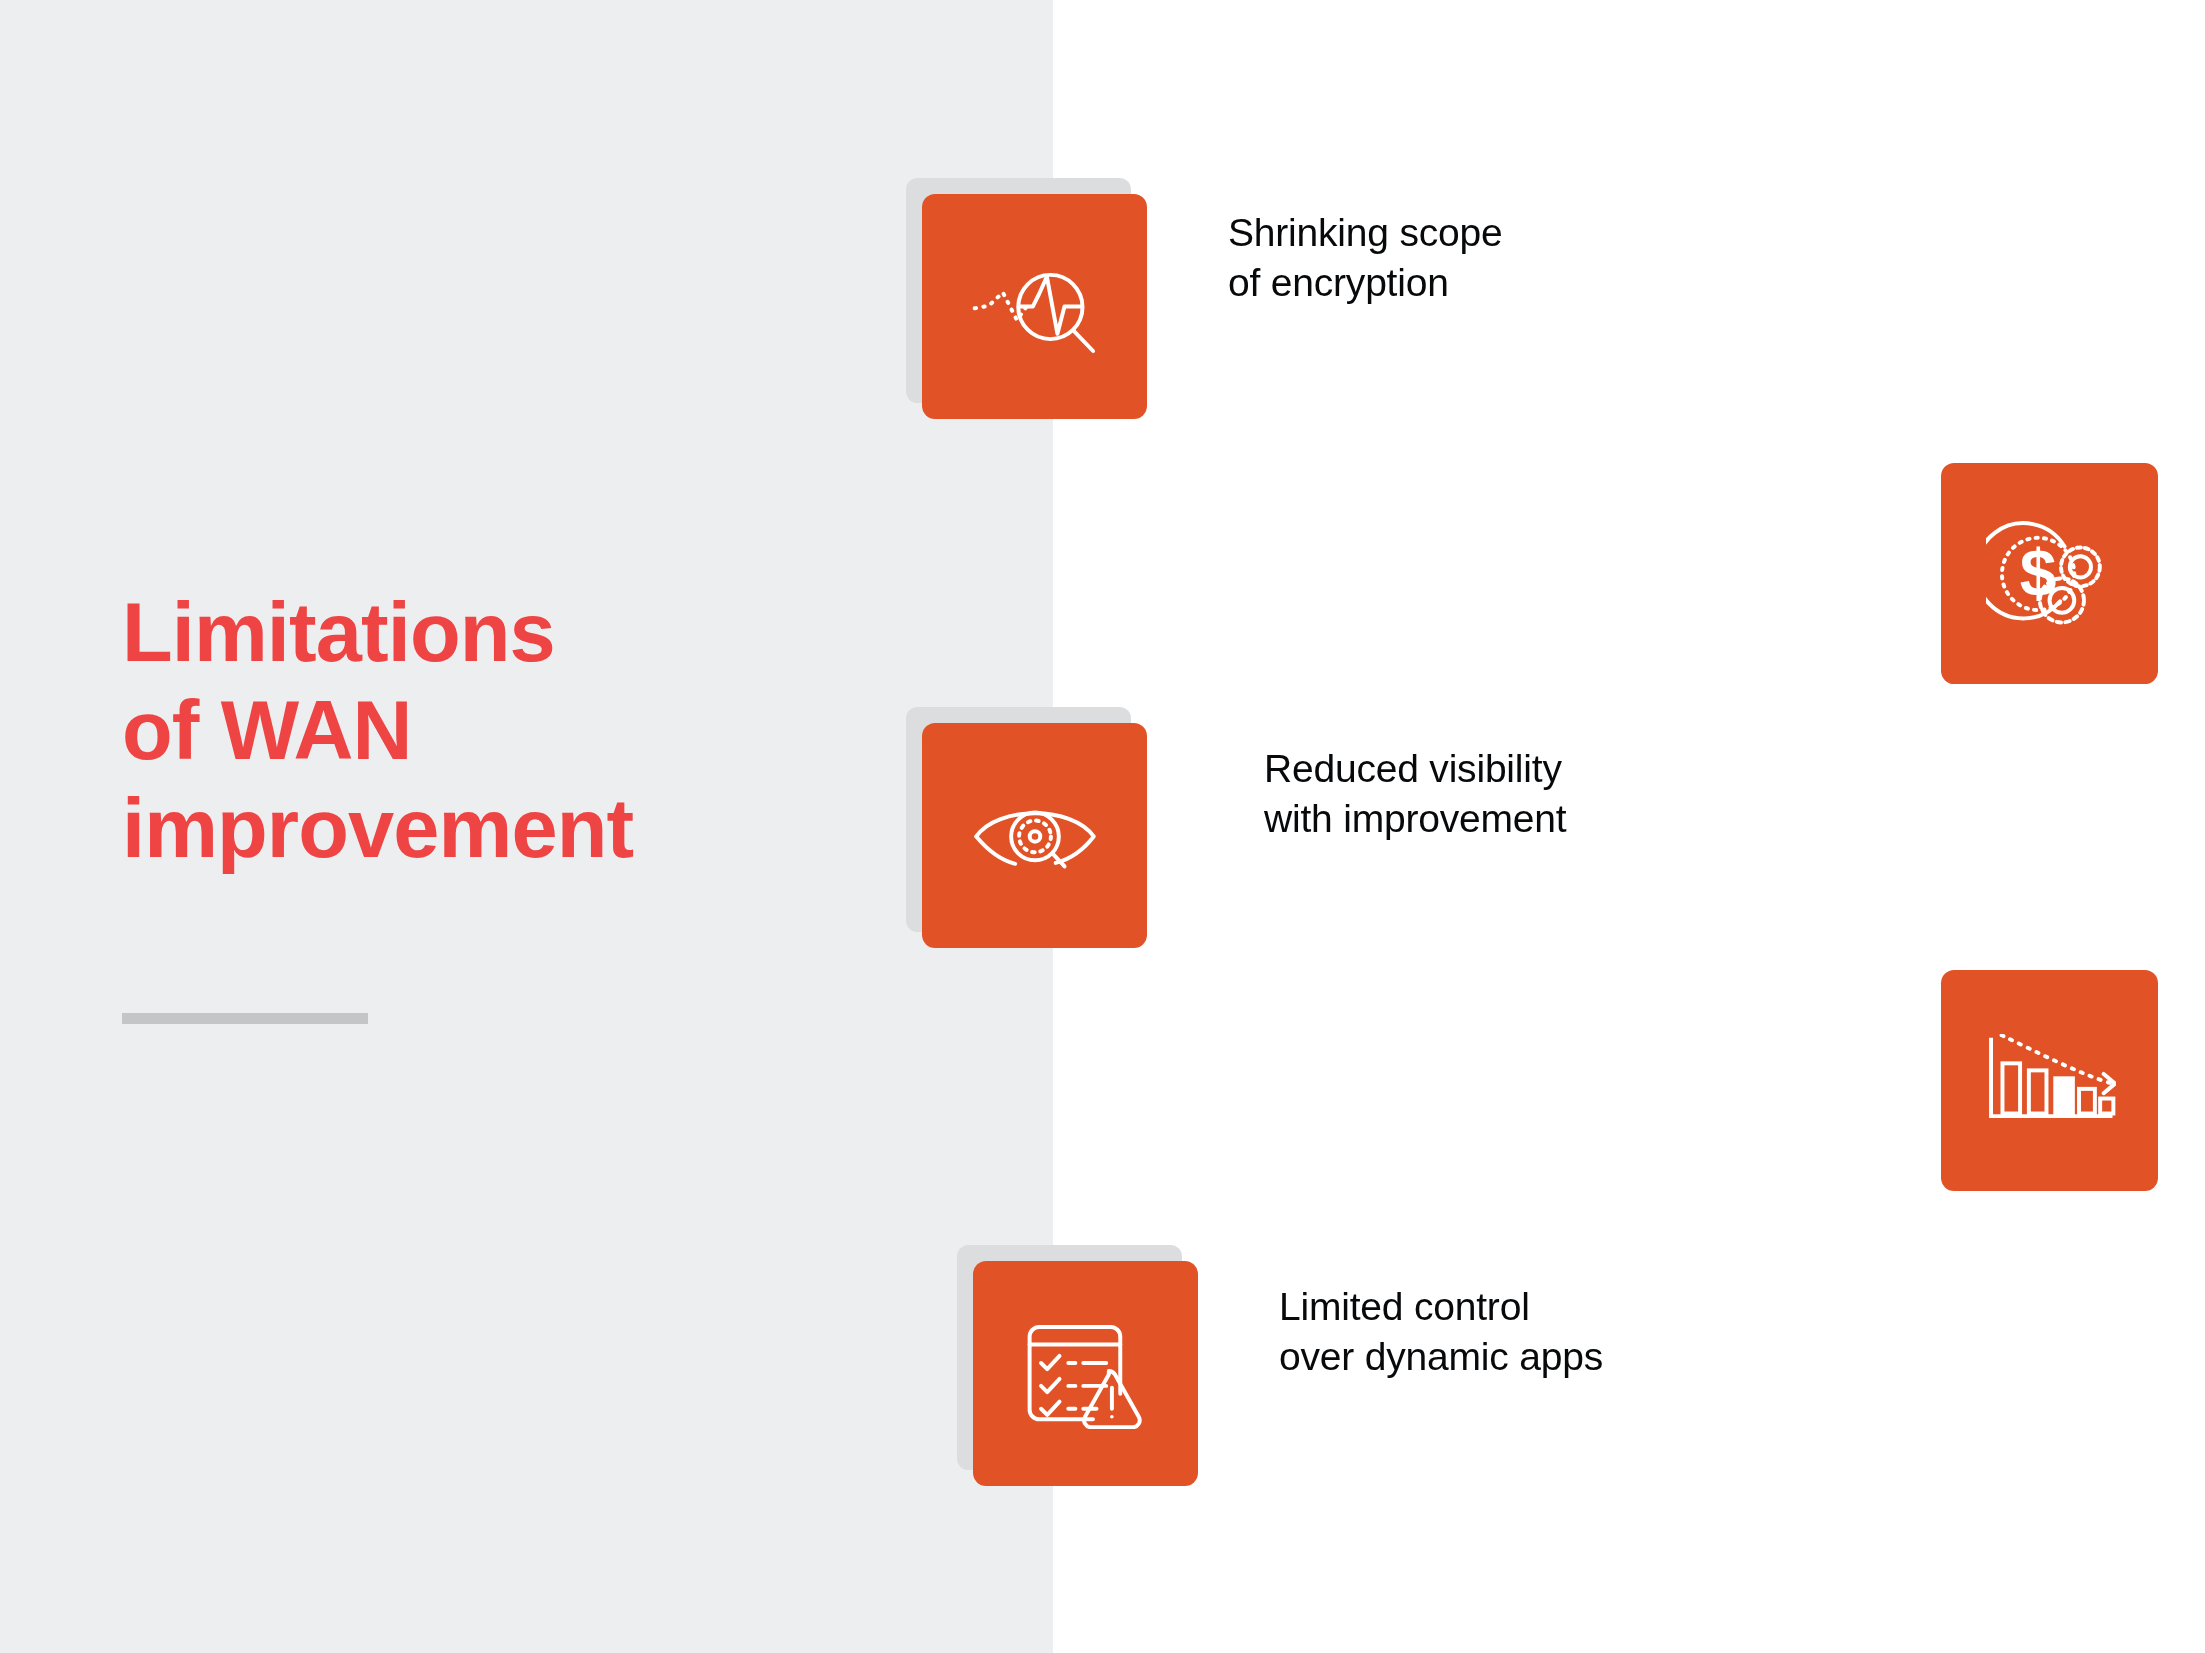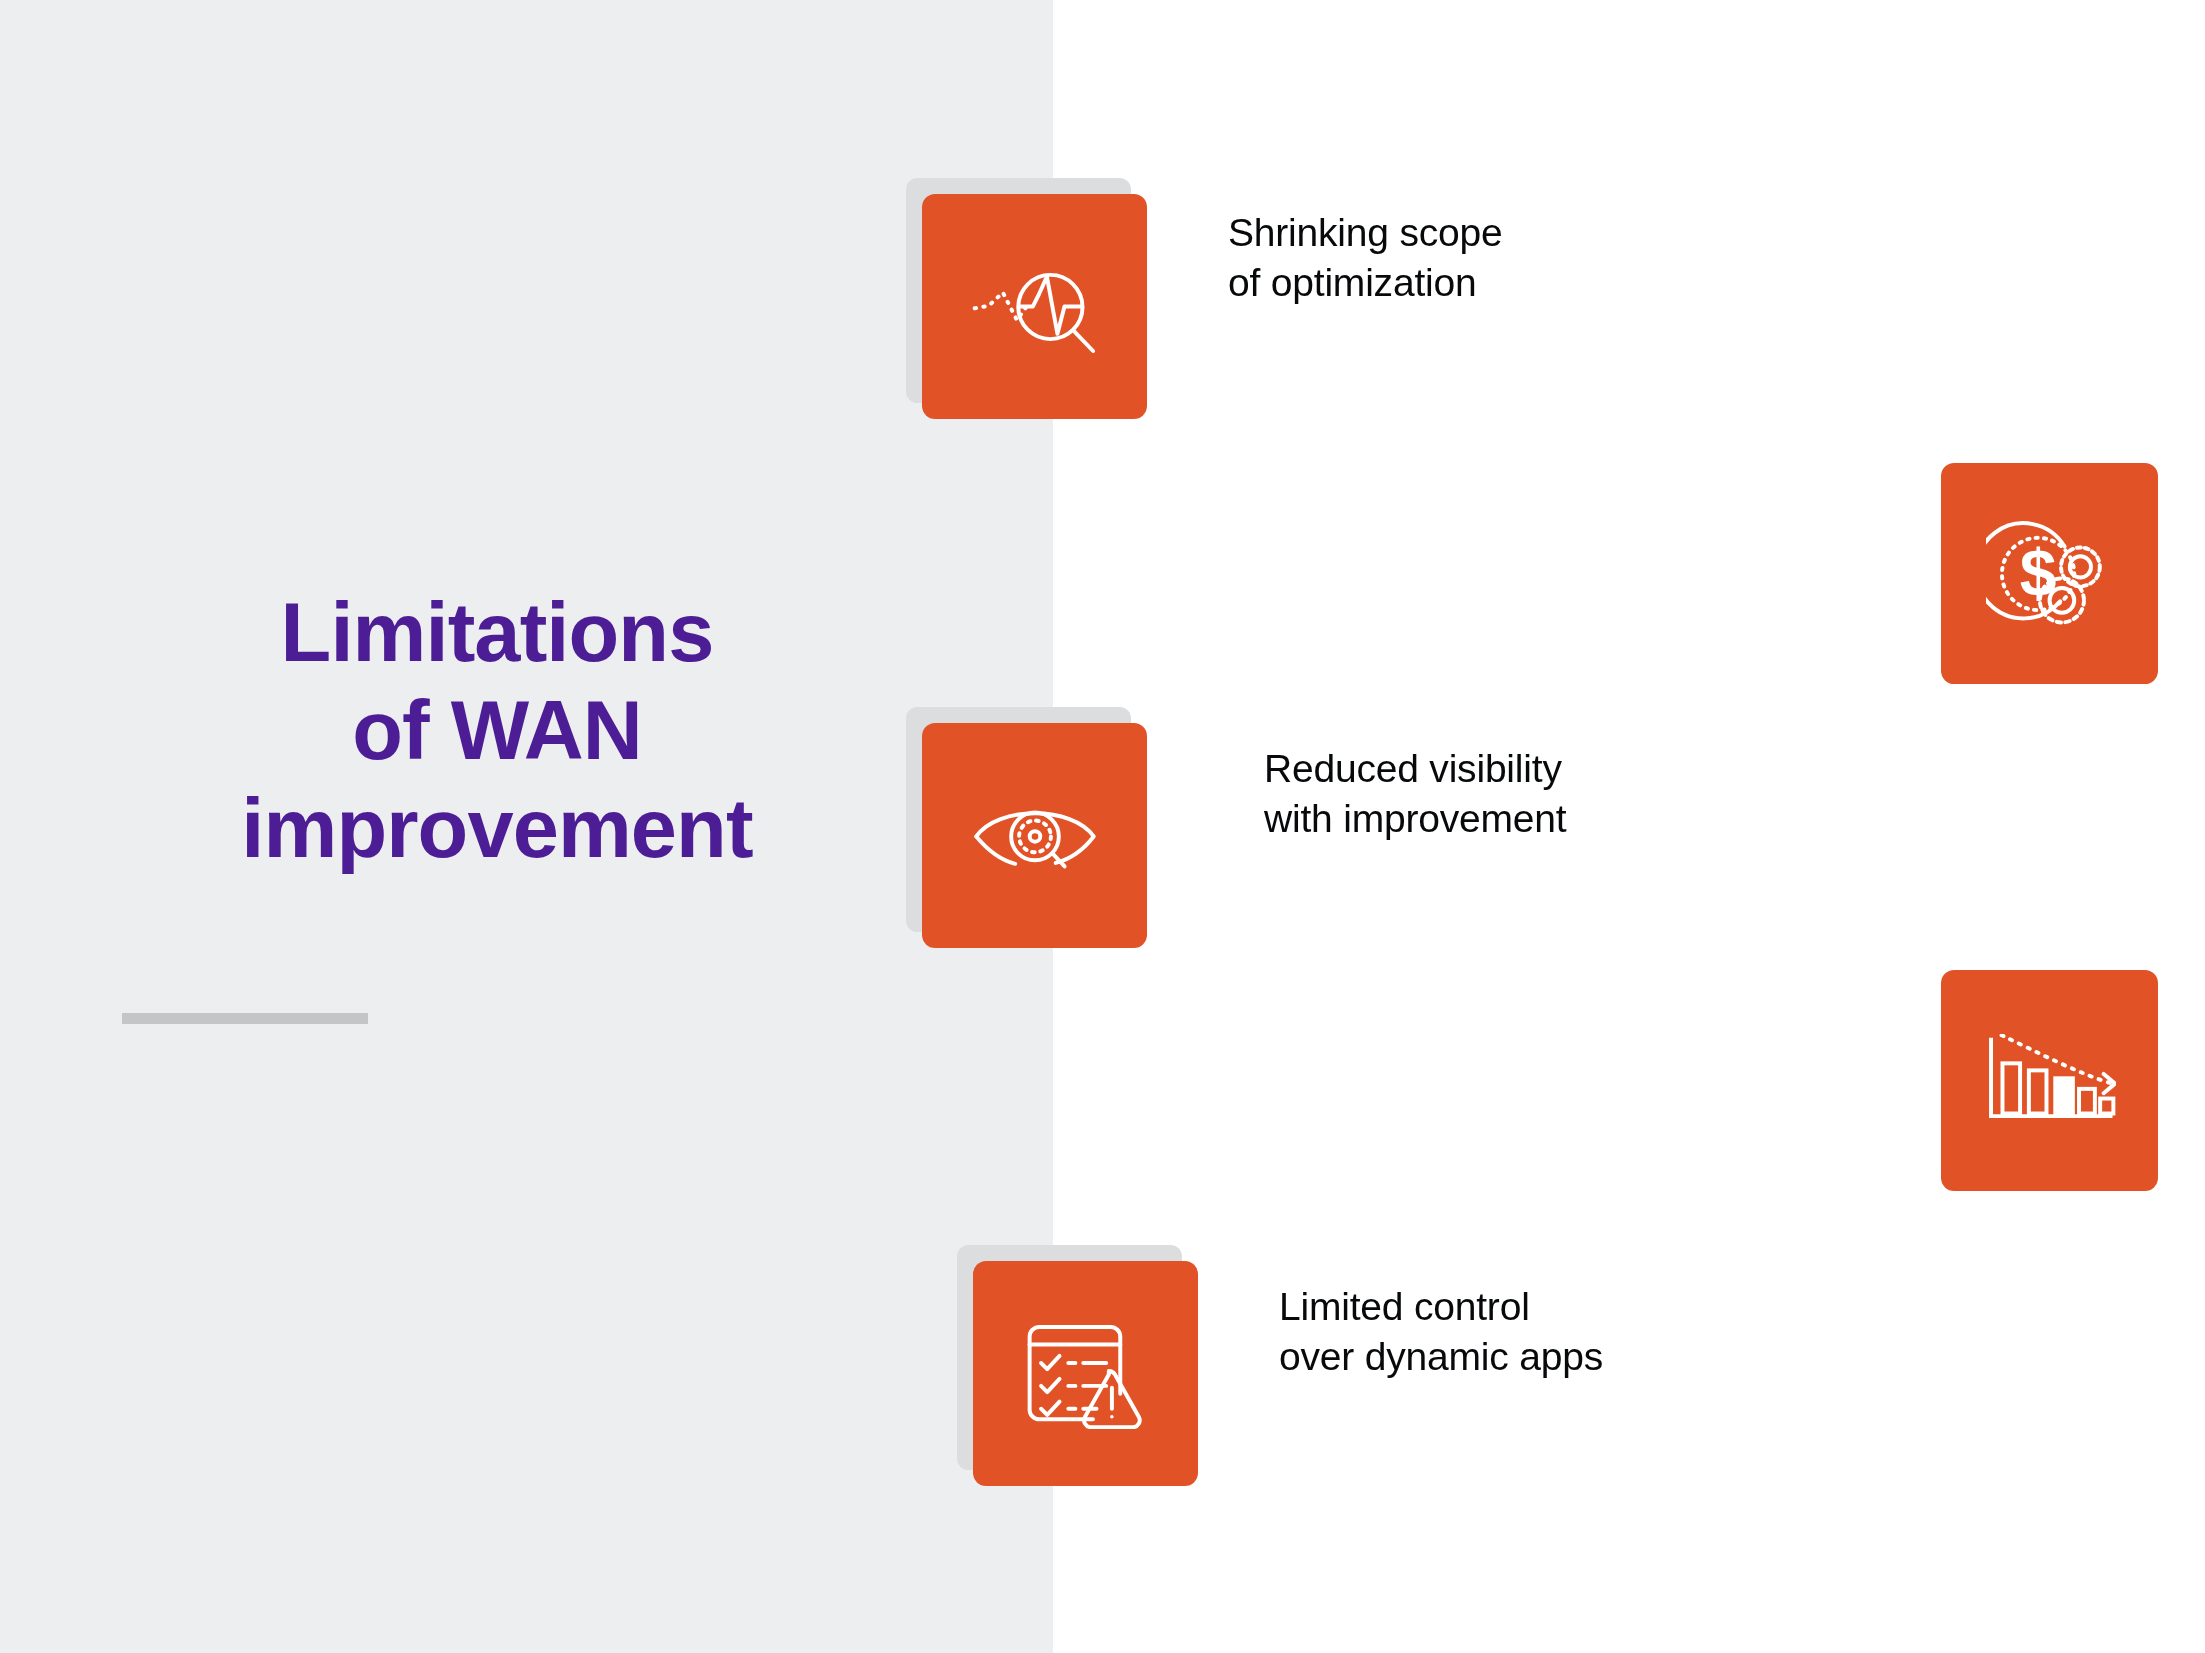--- a/index.html
+++ b/index.html
@@ -20,23 +20,22 @@
   .title-block{
     position:absolute; left:122px; top:584px;
     width:750px;
   }
   .title-block .line{
     display:block;
     font-size:83px;
     line-height:1.18;
     font-weight:700;
     letter-spacing:-0.9px;
-    color:#4c1d95;
+    color:#ef4444;
     white-space:nowrap;
-    text-align:center;
   }
   .divider{
     position:absolute; left:122px; top:1013px;
     width:246px; height:10.6px;
     background:#c4c5c7;
   }
 
   
   .item{ position:absolute; display:flex; align-items:flex-start; }
 
@@ -106,21 +105,21 @@
           <path d="M8 128 L40 122 L72 92 L104 155 L130 118" stroke-dasharray="3 17"></path>
           <circle cx="180" cy="125" r="73"></circle>
           <path d="M108 124 L140 124 L154 96 L172 56 L196 186 L212 124 L252 124"></path>
           <line x1="232" y1="178" x2="277" y2="225"></line>
         </svg>
       </span>
     </div>
   </div>
   <div class="label">
     <span>Shrinking scope</span>
-    <span>of optimization</span>
+    <span>of encryption</span>
   </div>
 </div>
 
 <div class="item" id="item-2">
   <div class="tile-wrap">
     <div class="tile-shadow"></div>
     <div class="tile">
       <span>
         <svg width="128" height="84" viewBox="0 0 290 190" fill="none" stroke="#ffffff" stroke-width="9" stroke-linecap="round" stroke-linejoin="round">
           <path d="M12 96 C60 26 230 26 278 96 C252 130 222 148 192 156"></path>

